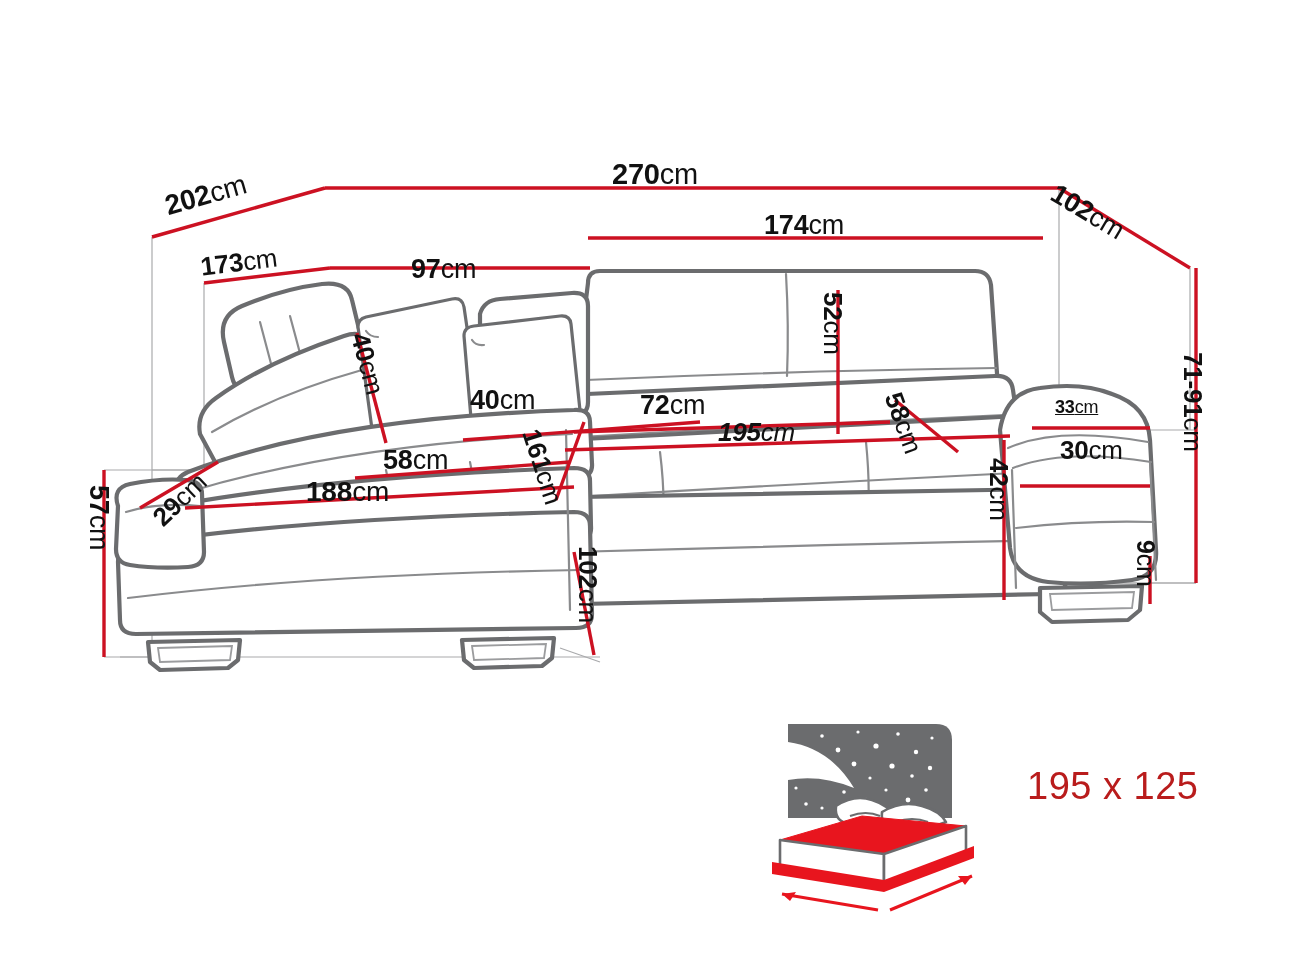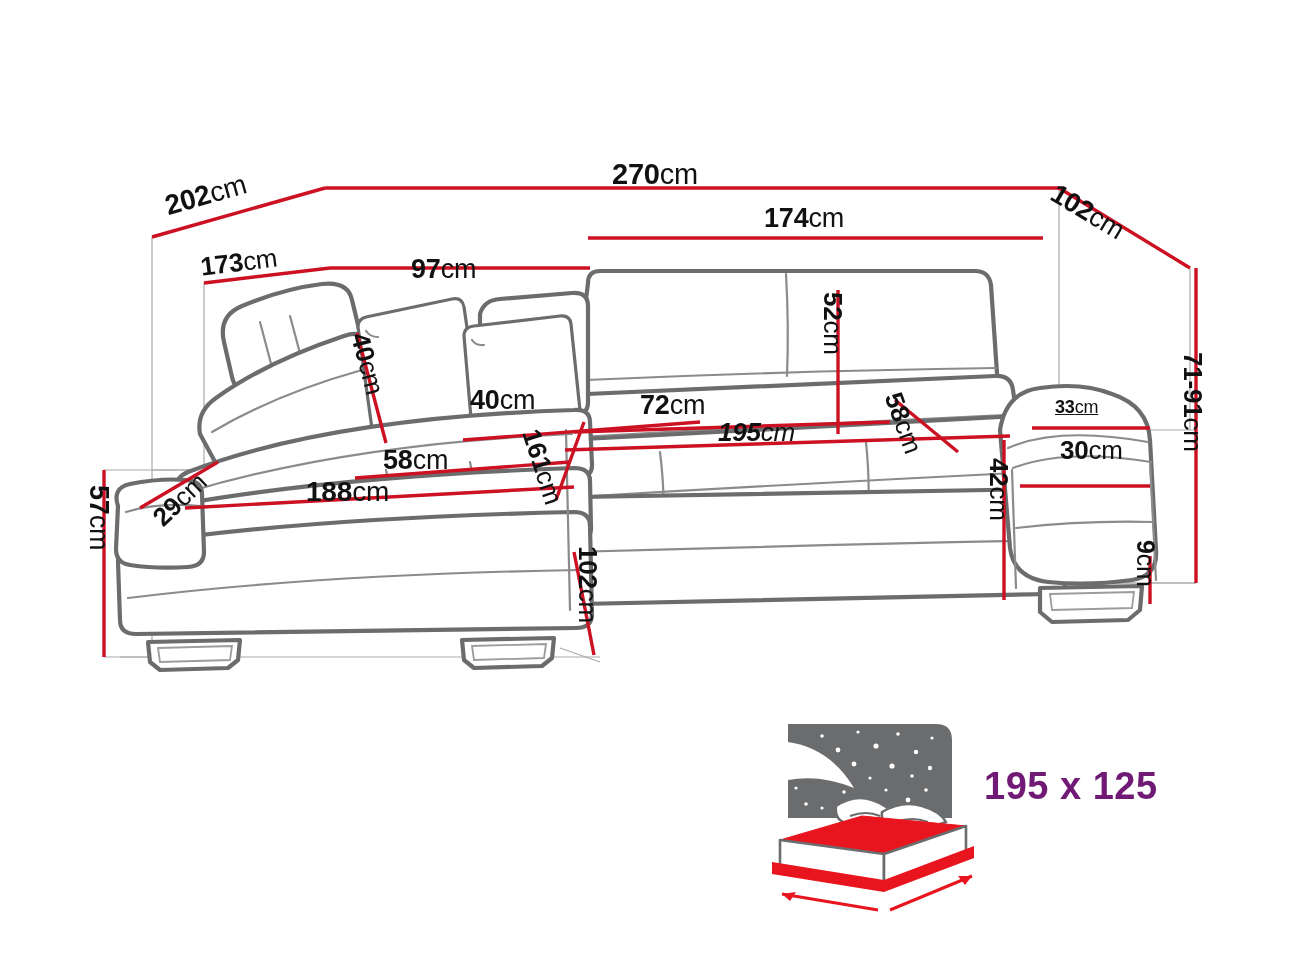--- a/index.html
+++ b/index.html
@@ -20,24 +20,25 @@
     font-weight:400;
     line-height:1;
     letter-spacing:-0.2px;
   }
   .dim .v{font-weight:700;}
   .dim .u{font-weight:400;}
 
   .bedlabel{
     position:absolute;
     white-space:nowrap;
-    color:#701a75;
-    font-weight:700;
+    color:#b91c1c;
+    font-weight:400;
     line-height:1;
     letter-spacing:0.5px;
+    margin-left:43px;
   }
 </style>
 </head>
 <body>
 
 <div id="stage">
 
   <svg viewBox="0 0 1303 977" xmlns="http://www.w3.org/2000/svg">
     <defs>
       <style>
@@ -273,21 +274,21 @@
   </div>
 
   <div class="dim" style="left:612px;top:160px;font-size:29px;">
     <span class="v">270</span><span class="u">cm</span>
   </div>
 
   <div class="dim" style="left:1060px;top:180px;font-size:27px;transform:rotate(31deg);transform-origin:left top;">
     <span class="v">102</span><span class="u">cm</span>
   </div>
 
-  <div class="dim" style="left:764px;top:205px;font-size:27px;">
+  <div class="dim" style="left:764px;top:212px;font-size:27px;">
     <span class="v">174</span><span class="u">cm</span>
   </div>
 
   <div class="dim" style="left:411px;top:256px;font-size:27px;">
     <span class="v">97</span><span class="u">cm</span>
   </div>
 
   <div class="dim" style="left:846px;top:292px;font-size:26px;transform:rotate(90deg);transform-origin:left top;">
     <span class="v">52</span><span class="u">cm</span>
   </div>

